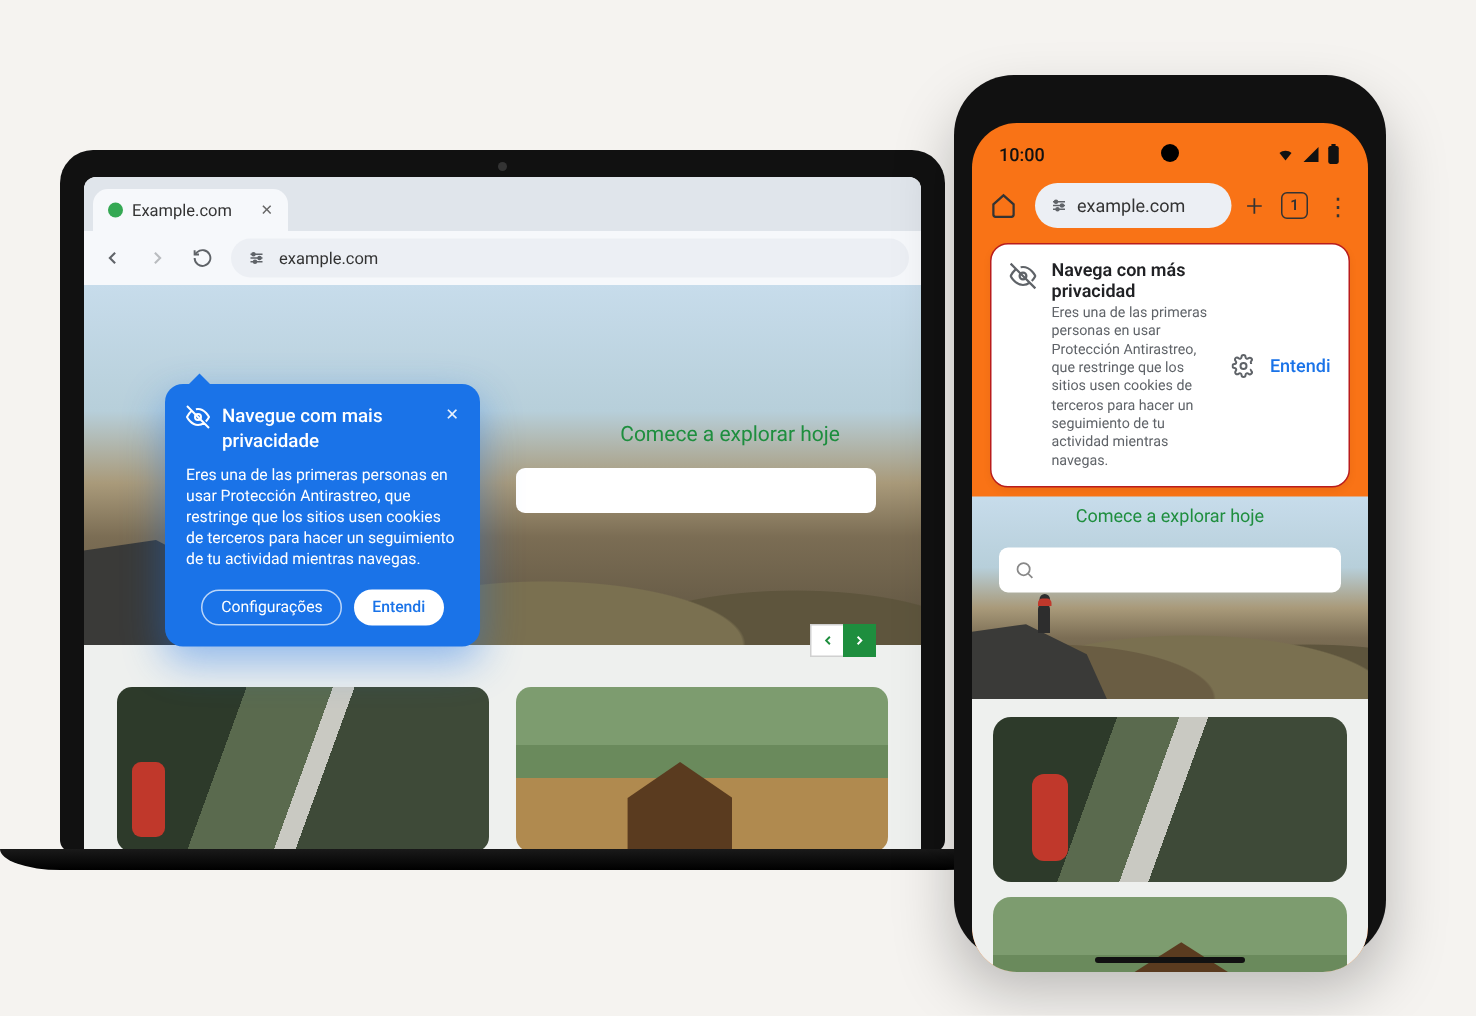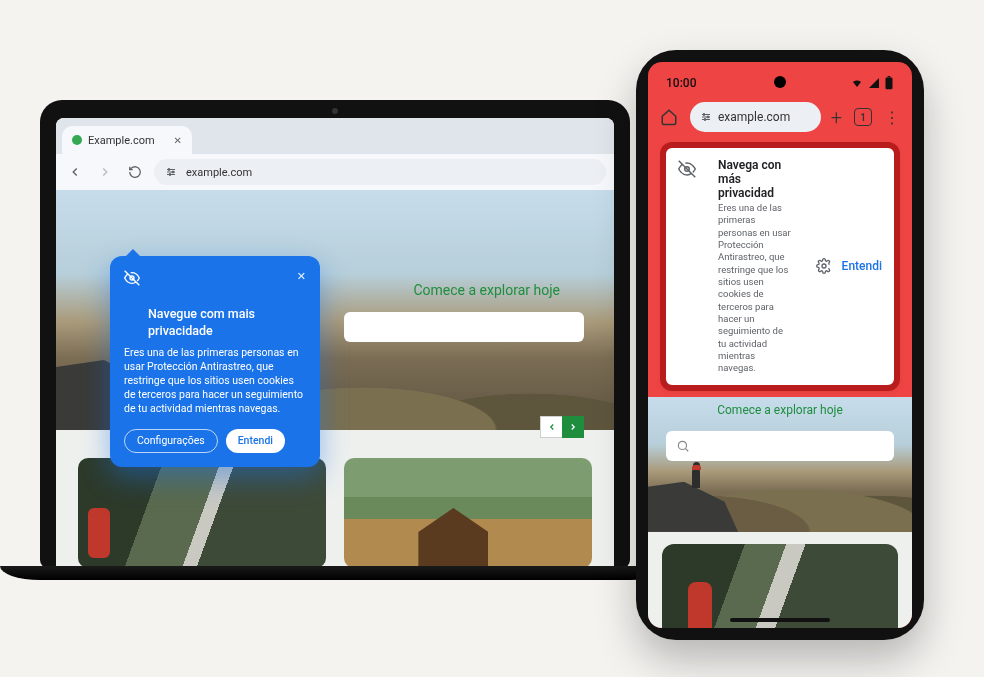--- a/index.html
+++ b/index.html
@@ -222,48 +222,49 @@
   .popover::before {
     content:"";
     position:absolute; top:-7px; left:16px;
     border:7px solid transparent;
     border-bottom-color:#1a73e8;
     border-top:none;
   }
   .pop-head {
     display:flex; align-items: flex-start; gap:8px; margin-bottom:6px;
   }
-  .pop-head .title { font-size:12.5px; font-weight:500; flex:1;margin-top:36px; }
+  .pop-head .title { font-size:12.5px; font-weight:500; flex:1; }
   .pop-close { font-size:11px; opacity:.9; }
-  .pop-actions { display:flex; gap:8px; justify-content:flex-start; margin-top:12px; }
+  .pop-actions { display:flex; gap:8px; justify-content:center; margin-top:12px; }
   .pop-actions .btn {
     height:24px; padding:0 12px; border-radius:14px;
     font-size:10.5px; display:flex; align-items:center;
   }
   .pop-actions .ghost { border:1px solid rgba(255,255,255,.7); color:#fff; }
   .pop-actions .solid { background:#fff; color:#1a73e8; font-weight:500; }
 
   
   .phone {
     position: absolute;
     right: 60px;
     top: 50px;
     width: 288px;
     height: 590px;
     background: #111;
     border-radius: 40px;
     padding: 12px;
     box-shadow: 0 20px 40px rgba(0,0,0,.25);
   }
   .phone-screen {
-    background: #ef4444;
-    border-radius: 14px;
+    background: #f97316;
+    border-radius: 30px;
     height: 100%;
     overflow: hidden;
     position: relative;
+    margin-top: 20px;
   }
   .phone-notch {
     position:absolute; top:14px; left:50%; transform:translateX(-50%);
     width:12px; height:12px; background:#000; border-radius:50%; z-index:5;
   }
   .statusbar {
     height: 36px;
     display:flex; align-items:center; justify-content:space-between;
     padding: 6px 18px 0;
     font-size:12px; font-weight:500; color:#111;
@@ -283,24 +284,24 @@
   .phone-actions { display:flex; gap:12px; align-items:center; color:#333;}
   .tabcount {
     width:18px; height:18px; border:1.6px solid #333; border-radius:4px;
     display:flex; align-items:center; justify-content:center;
     font-size:10px; font-weight:600;
   }
 
   .phone-card {
     margin: 2px 12px 8px;
     background:#fff;
-    border:6px solid #b91c1c;
+    border:1px solid #b91c1c;
     border-radius:12px;
     padding:10px 12px;
-    display:flex; gap:22px;
+    display:flex; gap:10px;
     box-shadow: 0 2px 6px rgba(0,0,0,.06);
   }
   .phone-card .icon { flex:0 0 18px; color:#5f6368; padding-top:2px;}
   .phone-card .txt { flex:1; }
   .phone-card .title { font-size:12px; font-weight:600; color:#202124; margin-bottom:2px;}
   .phone-card .body { font-size:9.5px; color:#5f6368; line-height:1.3;}
   .phone-card .side { display:flex; align-items:center; gap:10px; }
   .phone-card .gear { color:#5f6368; font-size:14px;}
   .phone-card .ok { color:#1a73e8; font-size:12px; font-weight:500;}
 

